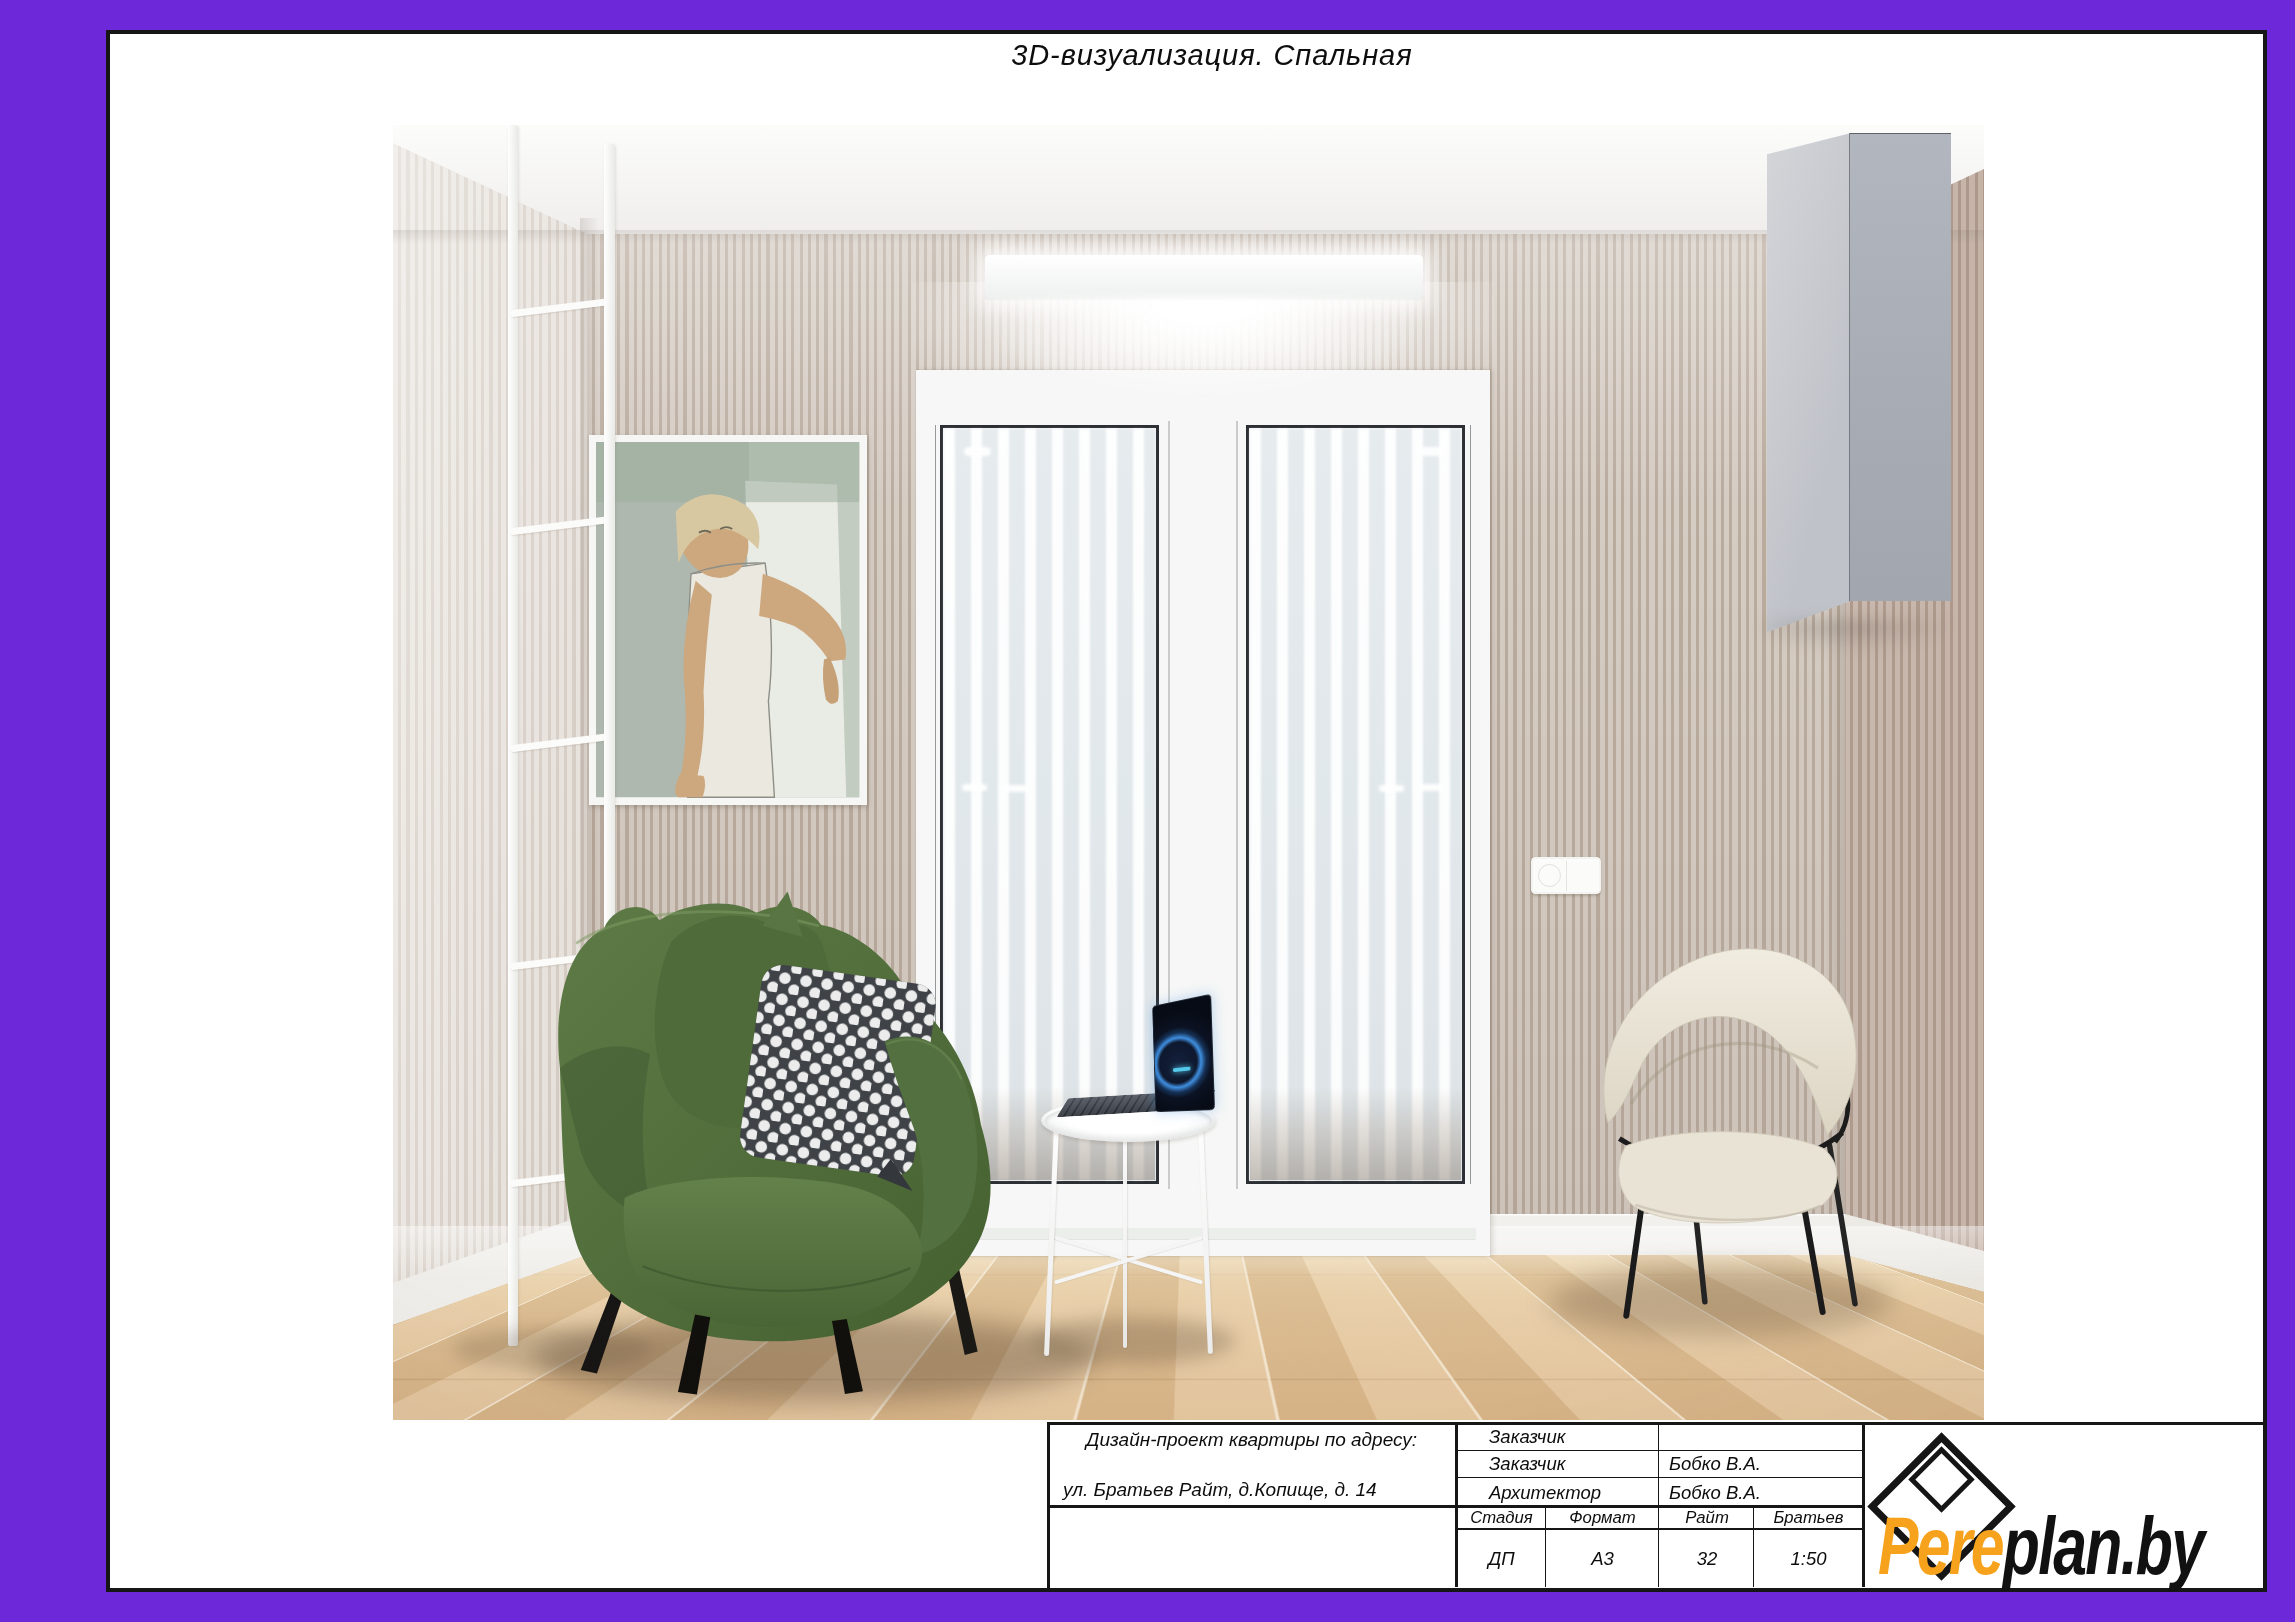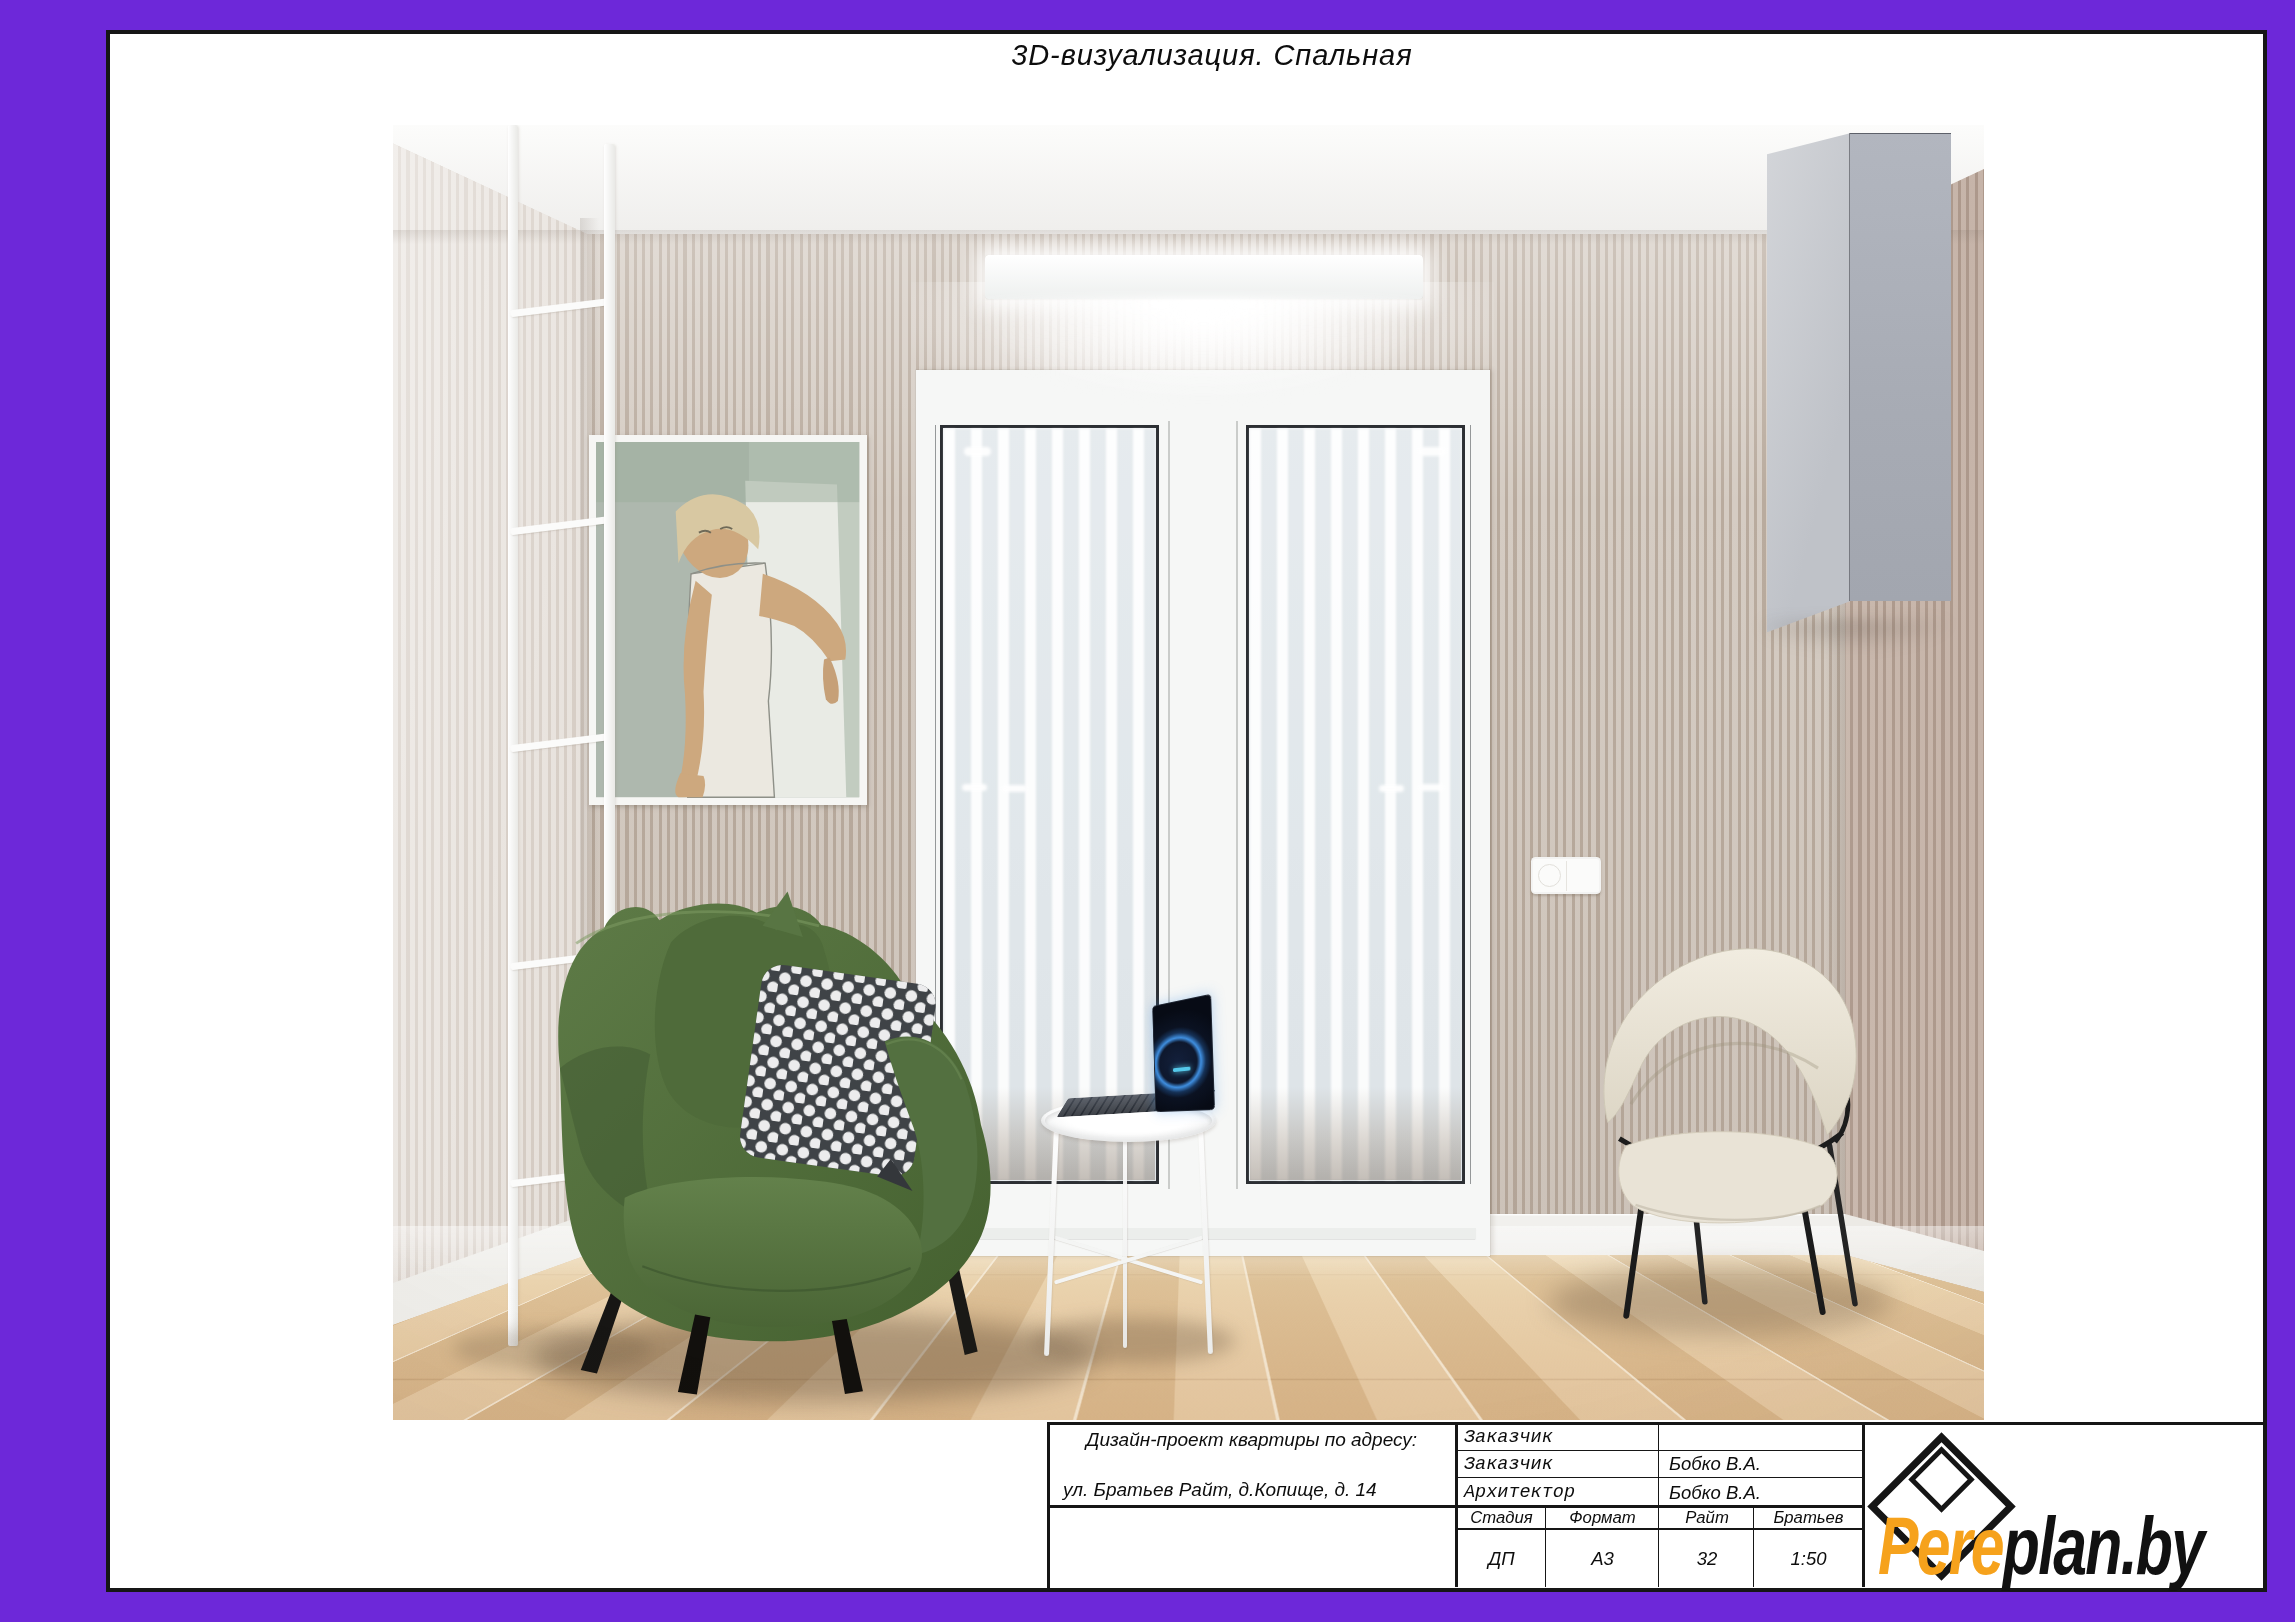--- a/index.html
+++ b/index.html
@@ -165,21 +165,21 @@
   .h1{left:405px;top:24.5px;width:407px;height:1.4px;}
   .h2{left:405px;top:52px;width:407px;height:1.4px;}
   .h3{left:0;top:80px;width:815px;height:2.8px;}
   .h4{left:405px;top:103px;width:407px;height:2.3px;}
   .cell{position:absolute;display:flex;align-items:center;font-size:18.5px;color:#0d0d0d;}
   .cell-address{left:0;top:0;width:405px;height:80px;flex-direction:column;align-items:flex-start;
       justify-content:center;gap:8.3px;font-size:19px;}
   .cell-address .l1{padding-left:36px;}
   .cell-address .l2{padding-left:13px;margin-top:19px;}
   .cell-drawtitle{left:0;top:83px;width:405px;height:79px;justify-content:center;font-size:19px;}
-  .role-label{left:414px;width:185px;font-family:Liberation Mono, monospace;}
+  .role-label{left:439px;width:185px;}
   .role-value{left:619px;width:185px;}
   .rr1{top:0;height:24.5px;}.rr2{top:26px;height:26px;}.rr3{top:55px;height:25.4px;}
   .meta-h{top:83px;height:20px;justify-content:center;font-size:16.7px;}
   .meta-v{top:105px;height:57px;justify-content:center;font-size:18.5px;}
   .mc1{left:408px;width:87px;}
   .mc2{left:497px;width:111px;}
   .mc3{left:610px;width:94px;}
   .mc4{left:705px;width:107px;}
   
   .logo-cell{position:absolute;left:815px;top:0;width:399px;height:162px;overflow:hidden;font-style:normal;}

